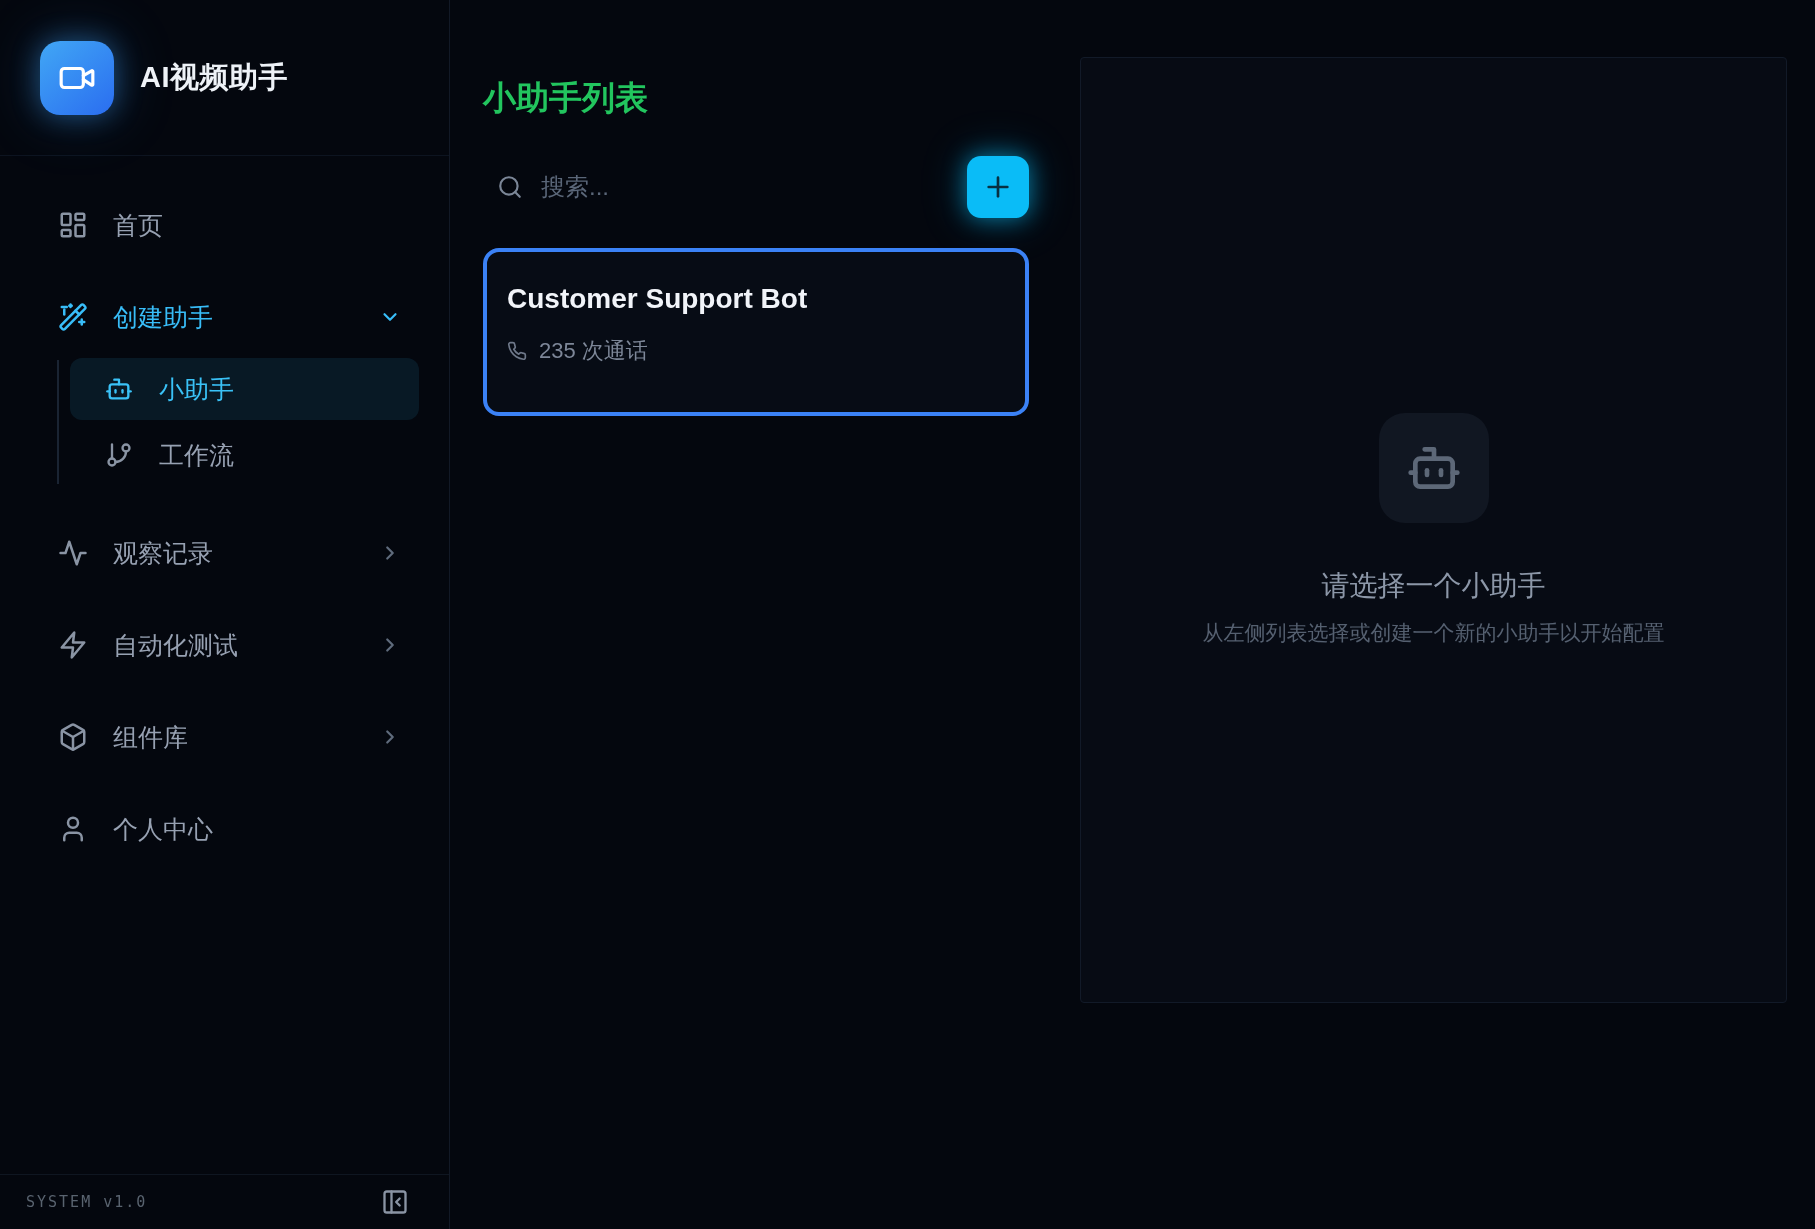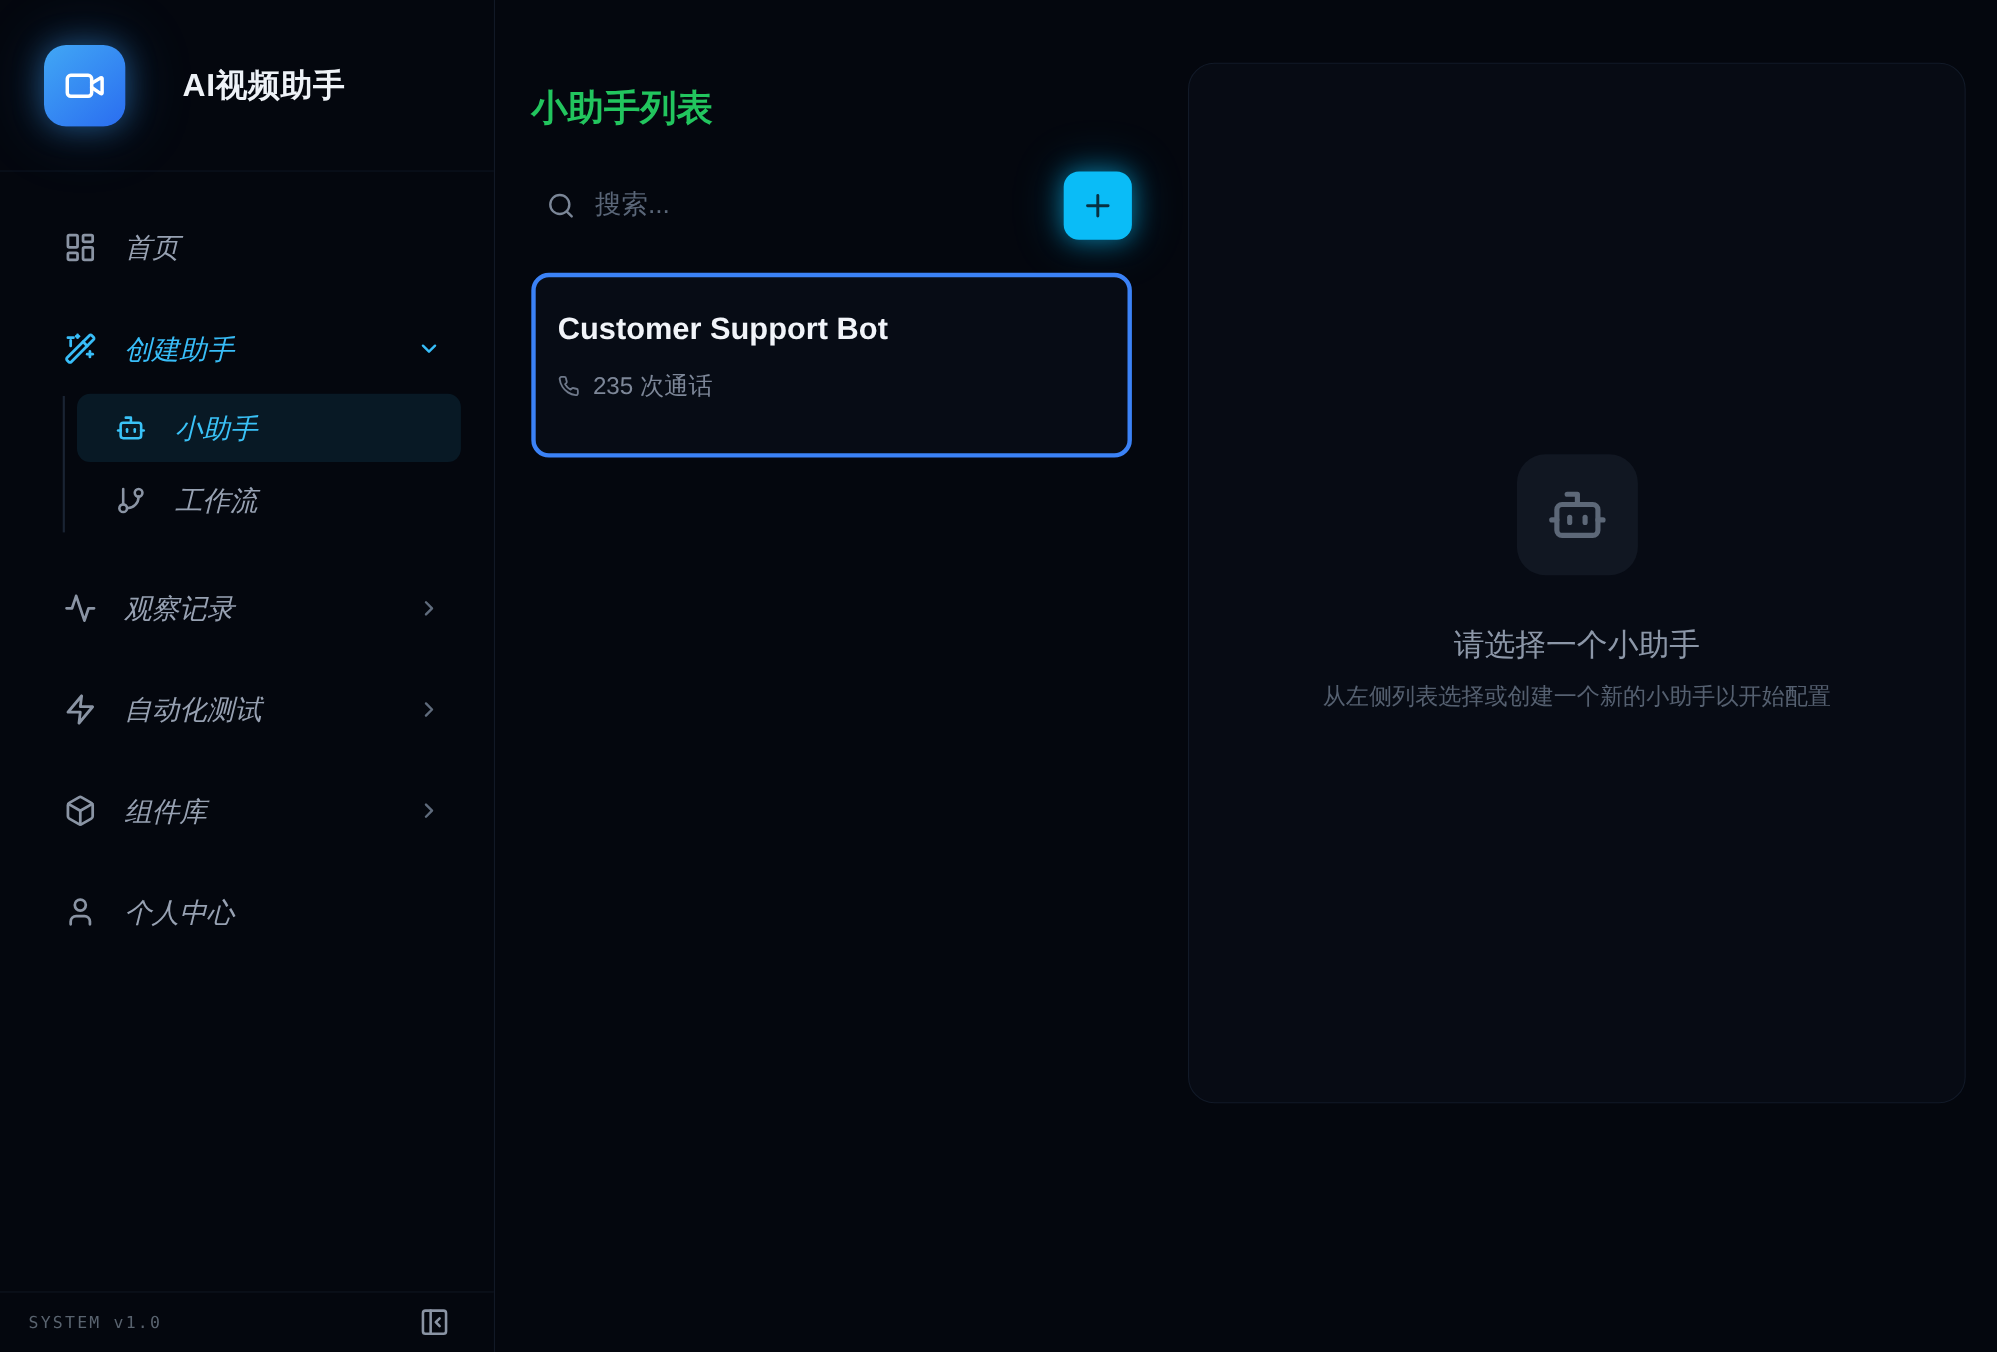--- a/index.html
+++ b/index.html
@@ -12,32 +12,32 @@
   }
   svg { display:block; }
 
   
   .sidebar {
     position:absolute; left:0; top:0; bottom:0; width:450px;
     border-right:1px solid #121926;
   }
   .side-header {
     height:156px; display:flex; align-items:center;
-    padding-left:40px; border-bottom:1px solid #0d1420;gap:26px;
+    padding-left:40px; border-bottom:1px solid #0d1420;
   }
   .logo-tile {
     width:74px; height:74px; border-radius:20px;
     background:linear-gradient(140deg,#41a7f5 0%,#2a6df0 100%);
     display:flex; align-items:center; justify-content:center;
     box-shadow:0 0 28px rgba(59,158,246,.45), 0 0 64px rgba(59,158,246,.22);
     color:#ffffff;
   }
   .app-title { margin-left:26px; font-size:29px; font-weight:bold; color:#eef2f7; letter-spacing:.5px; }
 
-  .side-nav { padding:40px 30px 0 40px;font-style:italic; }
+  .side-nav { padding:40px 30px 0 40px; }
   .nav-item {
     height:58px; display:flex; align-items:center;
     padding:0 18px; border-radius:12px; margin-bottom:34px;
     font-size:25px; color:#97a1b2; cursor:pointer;
   }
   .nav-item .ic { width:30px; height:30px; margin-right:25px; color:#8a94a4; flex:none; }
   .nav-item .chev { margin-left:auto; width:22px; height:22px; color:#5f6b7c; flex:none; }
   .nav-item.accent { color:#38bdf8; }
   .nav-item.accent .ic, .nav-item.accent .chev { color:#38bdf8; }
   .nav-item.expanded { margin-bottom:12px; }
@@ -95,21 +95,21 @@
   .card {
     height:168px; border-radius:16px; background:#070c15;
     border:4px solid #3b82f6; padding:30px 20px 0 20px; cursor:pointer;
   }
   .card-name { font-size:28px; line-height:34px; font-weight:bold; color:#f1f4f9; }
   .card-sub { margin-top:20px; display:flex; align-items:center; font-size:22px; color:#7d8798; }
   .card-sub .ic { width:20px; height:20px; margin-right:12px; color:#6e7889; flex:none; }
 
   .detail-col {
     position:absolute; left:630px; top:57px; width:707px; height:946px;
-    background:#070b14; border:1px solid #121a28; border-radius:24px;
+    background:#070b14; border:1px solid #121a28; border-radius:4px;
     display:flex; align-items:center; justify-content:center;
   }
   .empty-state { display:flex; flex-direction:column; align-items:center; text-align:center; }
   .bot-tile {
     width:110px; height:110px; border-radius:26px; background:#111722;
     display:flex; align-items:center; justify-content:center; color:#5d6878;
   }
   .empty-title { margin-top:44px; font-size:28px; color:#8c97a8; }
   .empty-sub { margin-top:14px; font-size:21px; color:#556070; }
 </style>

